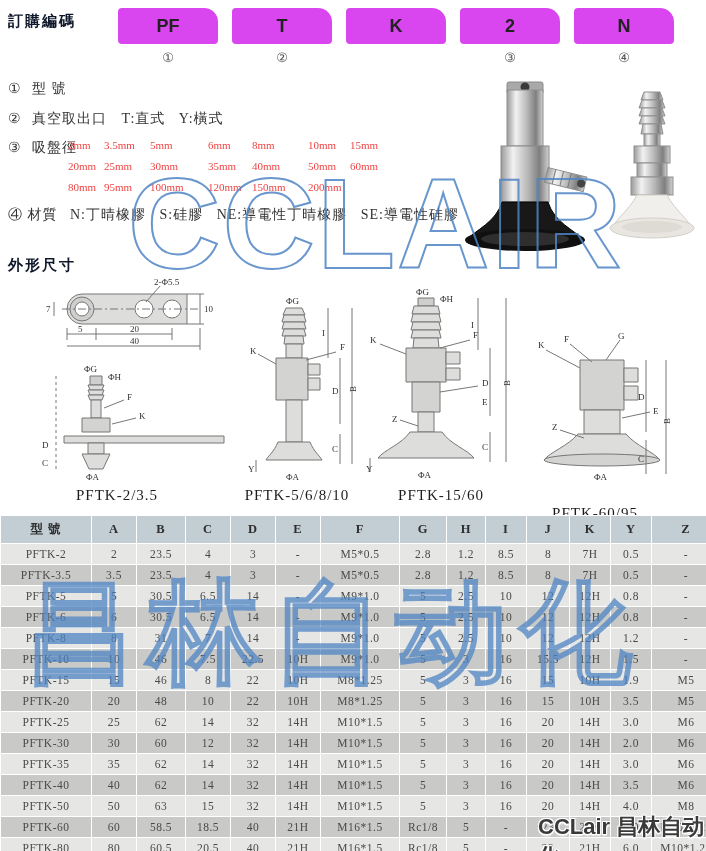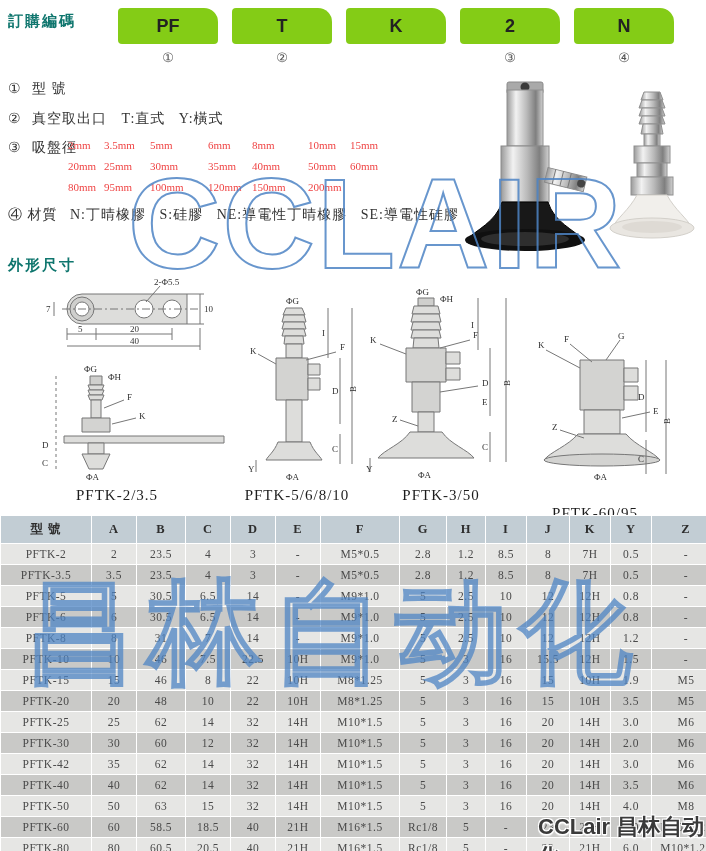--- a/index.html
+++ b/index.html
@@ -1,22 +1,22 @@
 <!DOCTYPE html>
 <html><head>
 <meta charset="utf-8">
 <style>
   html,body{margin:0;padding:0;}
   body{width:706px;height:851px;background:#fff;position:relative;overflow:hidden;
        font-family:"Liberation Serif","DejaVu Serif",serif;}
   .abs{position:absolute;}
   
-  .sec-title{color:#0f766e;font-weight:bold;font-size:15px;letter-spacing:2px;}
-  
-  .code-box{width:100px;height:36px;background:#84cc16;border-radius:4px 14px 4px 4px;
+  .sec-title{color:#0f172a;font-weight:bold;font-size:15px;letter-spacing:2px;}
+  
+  .code-box{width:100px;height:36px;background:#d946ef;border-radius:4px 14px 4px 4px;
             display:flex;align-items:center;justify-content:center;
             font-family:"Liberation Sans","DejaVu Sans",sans-serif;
             font-weight:bold;font-size:18px;color:#222;}
   .code-num{width:100px;text-align:center;font-size:13px;color:#555;margin-top:6px;}
   
   .spec-line{font-size:14px;color:#333;letter-spacing:1px;white-space:nowrap;}
   .diam-grid{display:grid;grid-template-columns:36px 46px 58px 44px 56px 42px 44px;
              grid-auto-rows:21px;font-size:11px;color:#ef4444;}
   .diam-grid span{white-space:nowrap;}
   
@@ -303,21 +303,21 @@
   <text x="118" y="68">D</text>
   <text x="140" y="90" transform="rotate(-90 146 86)">B</text>
   <text x="133" y="82">E</text>
   <text x="32" y="98">Z</text>
   <text x="118" y="130">C</text>
   <text x="74" y="148">ΦA</text>
 </svg>
 
 <div class="abs caption" style="left:32px;top:487px;">PFTK-2/3.5</div>
 <div class="abs caption" style="left:212px;top:487px;">PFTK-5/6/8/10</div>
-<div class="abs caption" style="left:356px;top:487px;">PFTK-3/50</div>
+<div class="abs caption" style="left:356px;top:487px;">PFTK-15/60</div>
 <div class="abs caption" style="left:510px;top:505px;">PFTK-60/95</div>
 
 <table>
   <colgroup>
     <col style="width:90px">
       <col style="width:44px">
       <col style="width:48px">
       <col style="width:44px">
     <col style="width:44px">
       <col style="width:44px">
@@ -503,21 +503,21 @@
         <td>M10*1.5</td>
         <td>5</td>
         <td>3</td>
         <td>16</td>
         <td>20</td>
         <td>14H</td>
         <td>2.0</td>
         <td>M6</td>
       </tr>
       <tr class="row-light">
-        <td>PFTK-42</td>
+        <td>PFTK-35</td>
         <td>35</td>
         <td>62</td>
         <td>14</td>
         <td>32</td>
         <td>14H</td>
         <td>M10*1.5</td>
         <td>5</td>
         <td>3</td>
         <td>16</td>
         <td>20</td>

